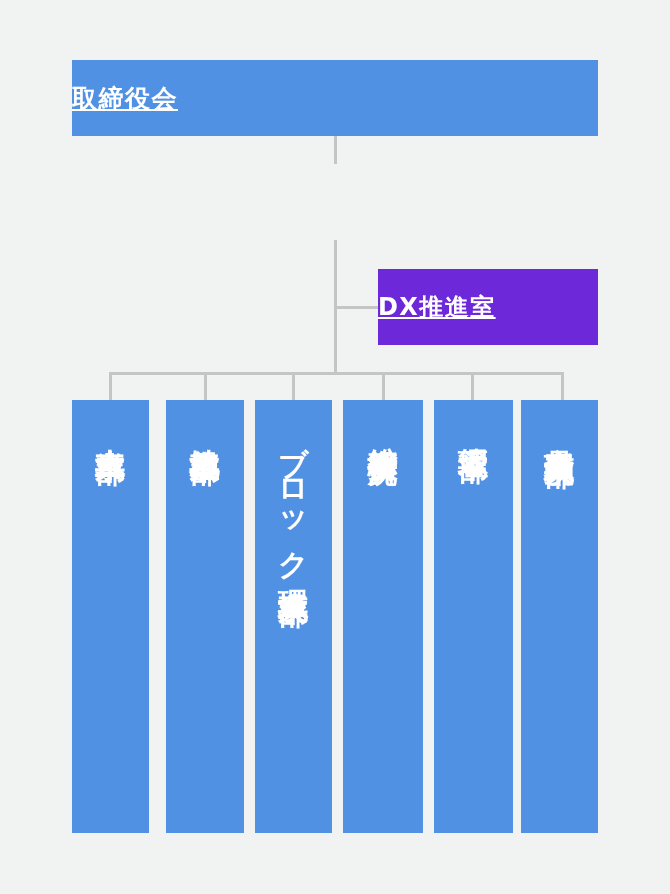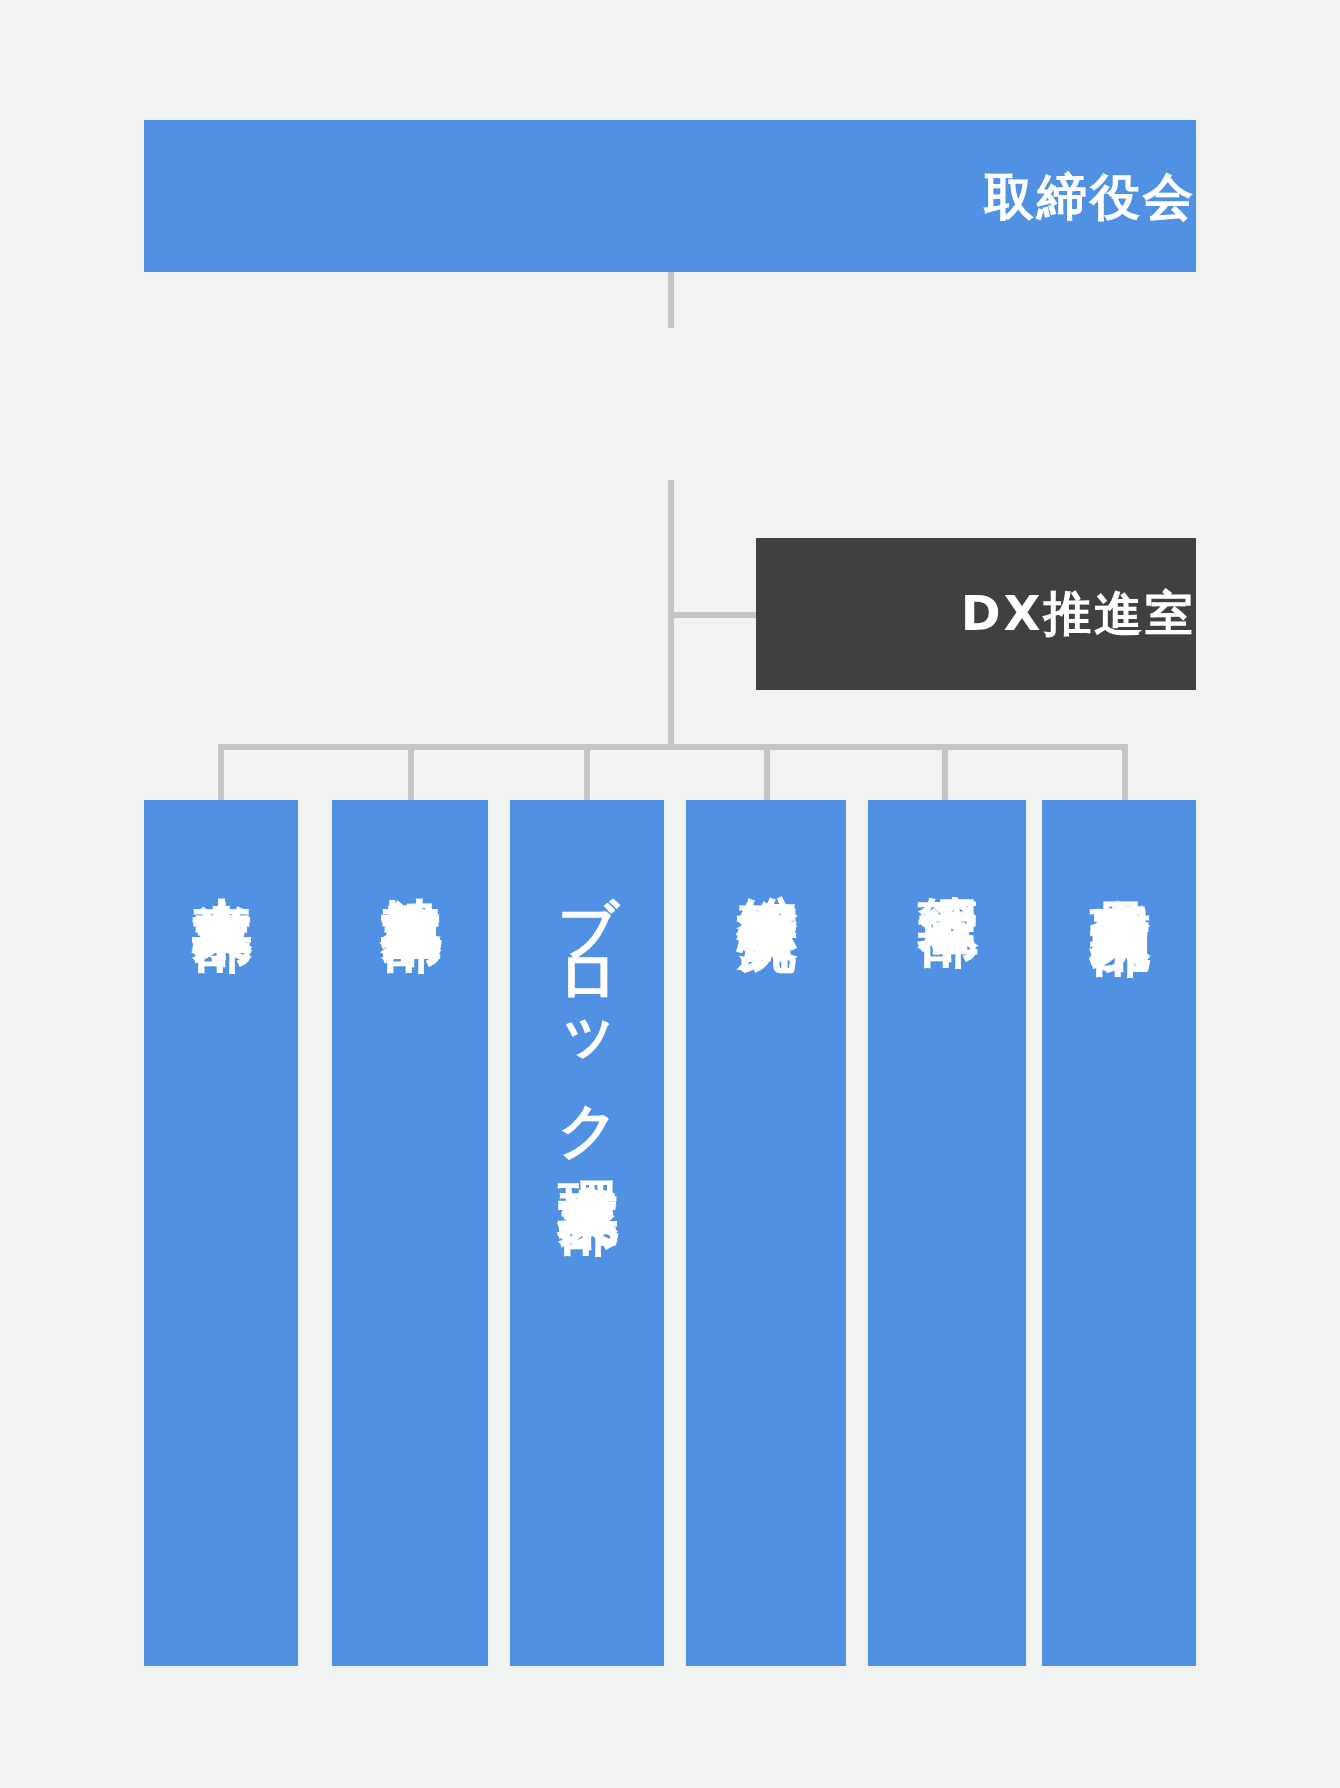--- a/index.html
+++ b/index.html
@@ -27,28 +27,29 @@
   }
   .line-v { width: 3px; }
   .line-h { height: 3px; }
 
   
   .box {
     position: absolute;
     box-sizing: border-box;
     display: flex;
     align-items: center;
-    justify-content: flex-end;
+    justify-content: flex-start;
     color: #ffffff;
     font-weight: bold;
     letter-spacing: 0.06em;
+    text-decoration: underline;
   }
 
   .box-blue   { background: #5191e3; }
-  .box-orange { background: #404040; }
+  .box-orange { background: #6d28d9; }
 
   
   #box-board {
     left: 72px;
     top: 60px;
     width: 526px;
     height: 76px;
     font-size: 25px;
   }
   #box-president {

